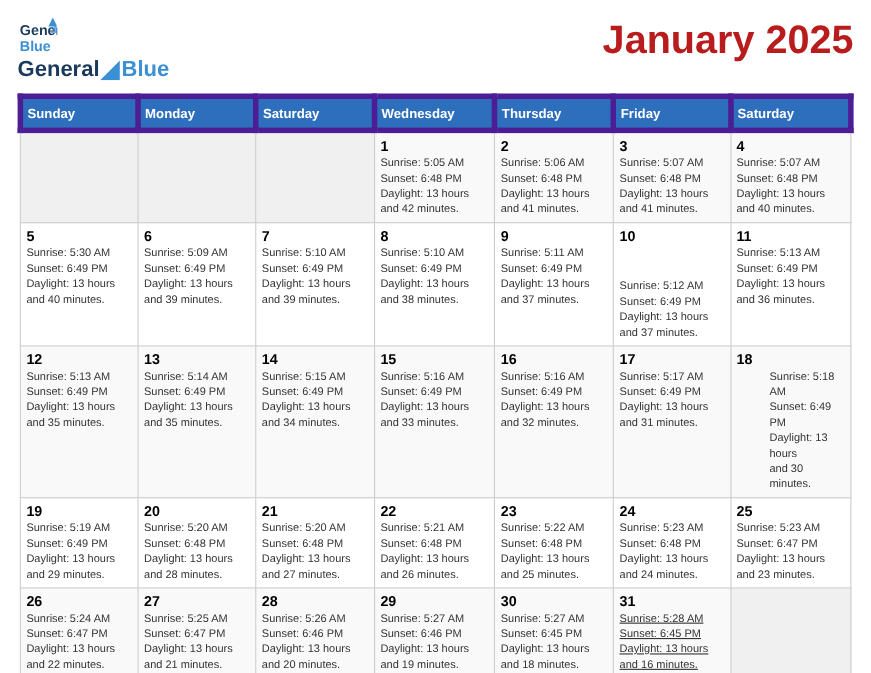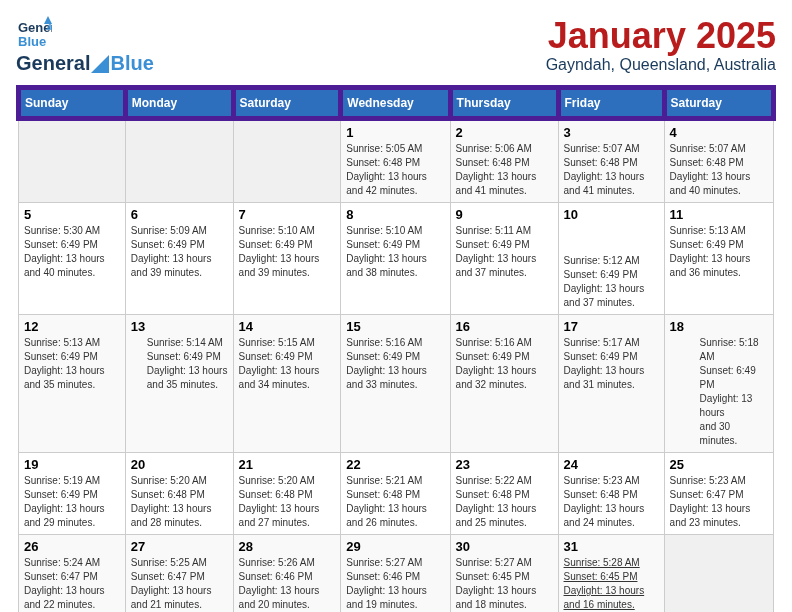--- a/index.html
+++ b/index.html
@@ -94,21 +94,20 @@
     <div style="display:flex;align-items:center;">
       <span style="font-size:20px;font-weight:bold;color:#1a3a5c;">General</span>
       <svg width="18" height="18" viewBox="0 0 18 18" style="margin:0 1px;">
         <polygon points="0,18 18,18 18,0" fill="#3b8fd4"></polygon>
       </svg>
       <span style="font-size:20px;font-weight:bold;color:#3b8fd4;">Blue</span>
     </div>
   </div>
   <div class="title-section">
     <div class="calendar-title">January 2025</div>
-    <div class="calendar-subtitle">Gayndah, Queensland, Australia</div>
   </div>
 </div>
 
 <table>
   <thead>
     <tr id="weekday-header">
     <th>Sunday</th>
         <th>Monday</th>
         <th>Saturday</th>
         <th>Wednesday</th>
@@ -205,21 +204,21 @@
       <tr>
         <td>
           <div class="day-number">12</div>
           <div class="day-info" style="white-space: pre-line;">Sunrise: 5:13 AM
 Sunset: 6:49 PM
 Daylight: 13 hours
 and 35 minutes.</div>
         </td>
         <td>
           <div class="day-number">13</div>
-          <div class="day-info" style="white-space: pre-line; margin-left: 16px;">Sunrise: 5:14 AM
+          <div class="day-info" style="white-space: pre-line;">Sunrise: 5:14 AM
 Sunset: 6:49 PM
 Daylight: 13 hours
 and 35 minutes.</div>
         </td>
         <td>
           <div class="day-number">14</div>
           <div class="day-info" style="white-space: pre-line;">Sunrise: 5:15 AM
 Sunset: 6:49 PM
 Daylight: 13 hours
 and 34 minutes.</div>

